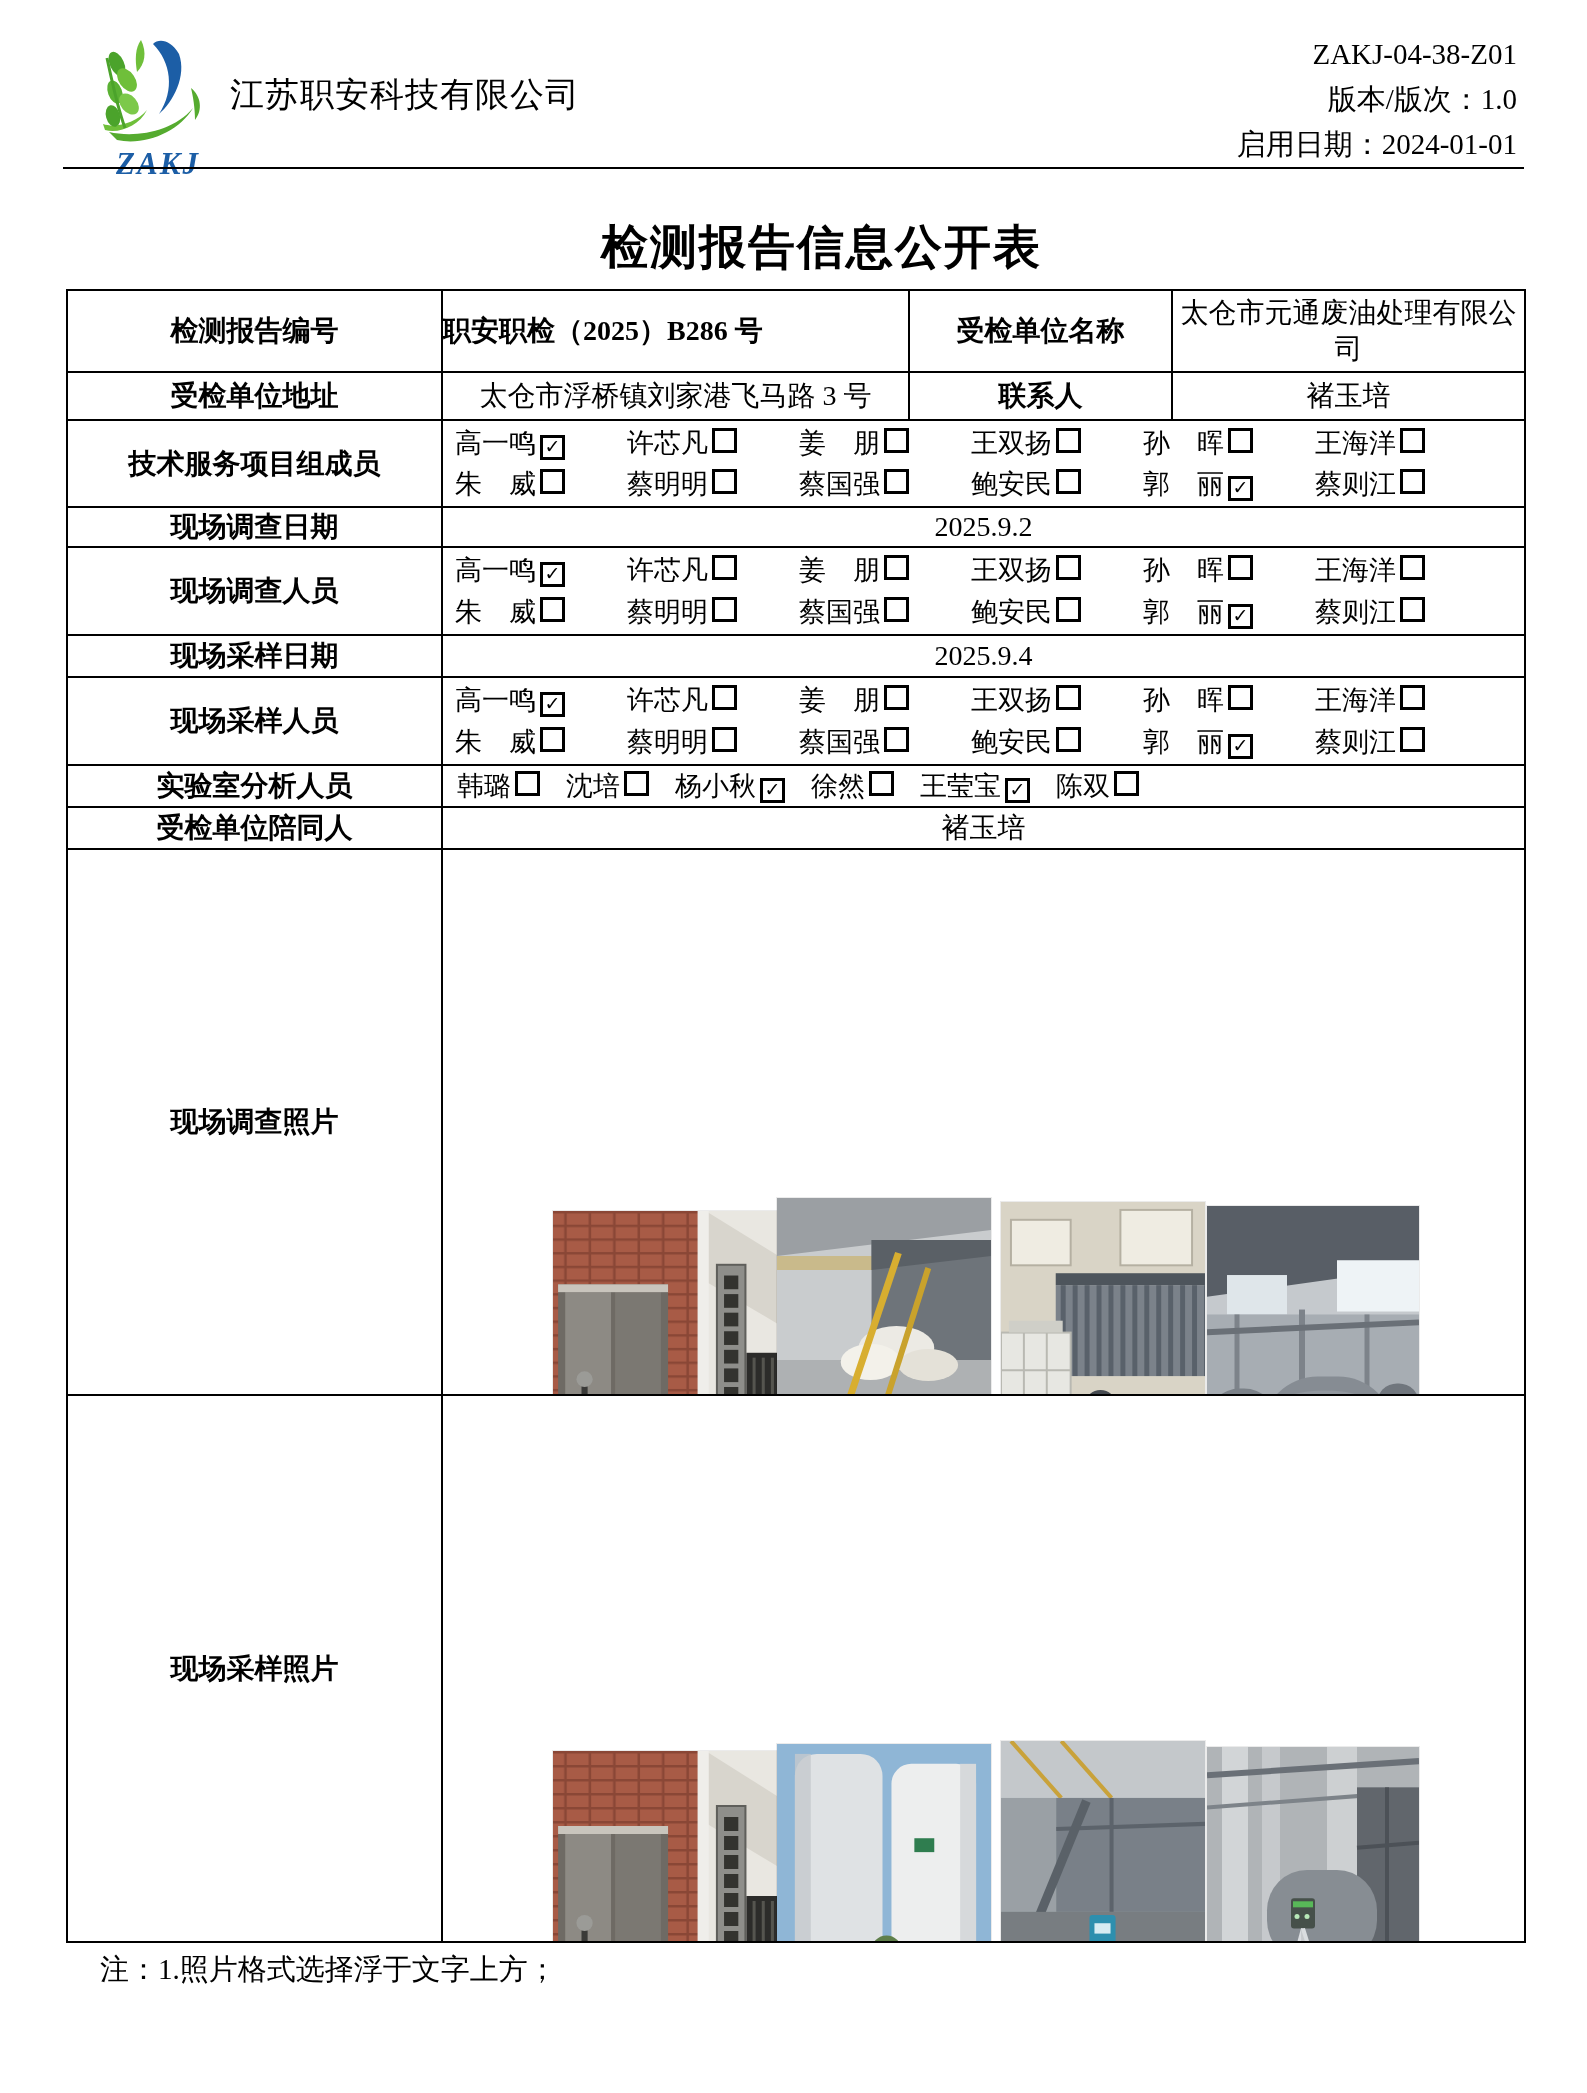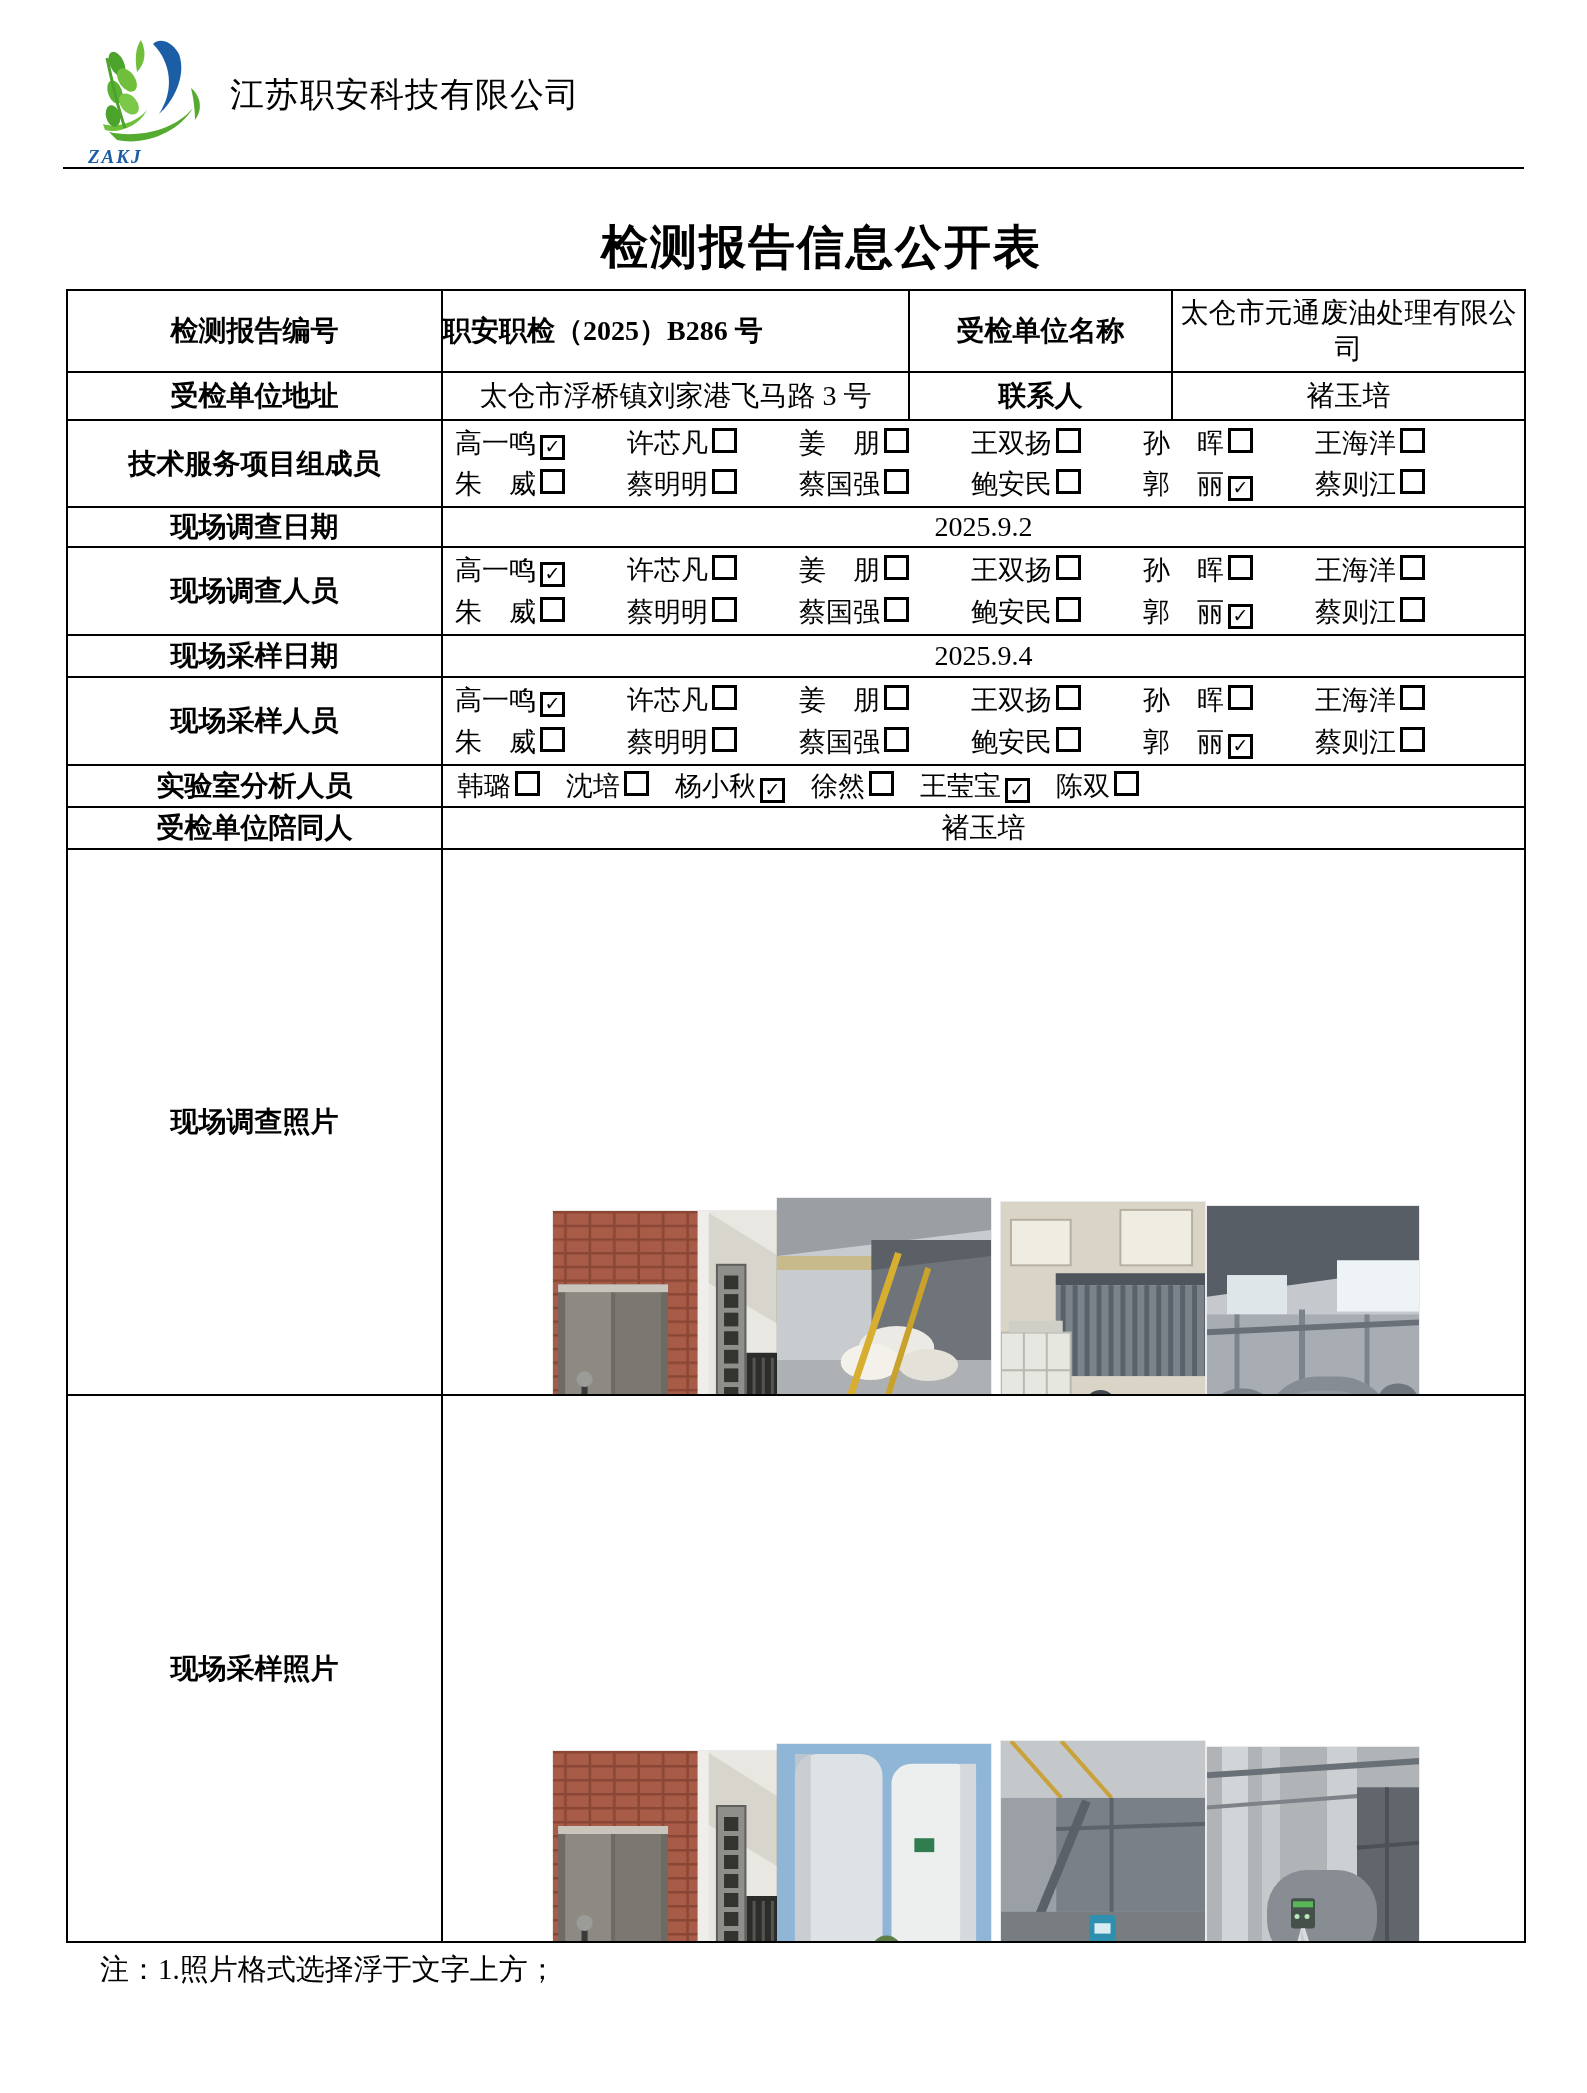--- a/index.html
+++ b/index.html
@@ -4,22 +4,22 @@
 <style>
   html,body{margin:0;padding:0;background:#ffffff;}
   .page{
     position:relative;width:1587px;height:2093px;background:#fff;
     font-family:"Liberation Serif","DejaVu Serif",serif;color:#000;
     overflow:hidden;
   }
   
   .hdr-rule{position:absolute;left:63px;top:167px;width:1461px;height:2px;background:#000;}
   .logo{position:absolute;left:95px;top:36px;width:125px;height:112px;}
-  .logo-zakj{position:absolute;left:88px;top:146px;width:140px;text-align:left;
-    font-style:italic;font-weight:bold;font-size:19px;color:#1c5ea6;letter-spacing:2px;}
+  .logo-zakj{position:absolute;left:88px;top:146px;width:140px;text-align:center;
+    font-style:italic;font-weight:bold;font-size:31px;color:#1c5ea6;letter-spacing:2px;}
   .company-name{position:absolute;left:230px;top:72px;font-size:34px;letter-spacing:1px;}
   .doc-codes{position:absolute;right:70px;top:32px;text-align:right;font-size:29px;line-height:45px;}
   
   .title{position:absolute;left:0;top:216px;width:1587px;text-align:center;
     font-size:47px;font-weight:bold;letter-spacing:2px;padding-left:28px;}
   
   table.form{
     position:absolute;left:66px;top:289px;width:1458px;
     border-collapse:collapse;table-layout:fixed;font-size:28px;
   }
@@ -61,20 +61,25 @@
         <ellipse cx="20" cy="56" rx="7" ry="12" transform="rotate(-20 20 56)" fill="#5ab133"></ellipse>
         <ellipse cx="34" cy="68" rx="8" ry="12" transform="rotate(-40 34 68)" fill="#7cc94a"></ellipse>
         <ellipse cx="18" cy="80" rx="7" ry="11" transform="rotate(-15 18 80)" fill="#4ba32b"></ellipse>
         <path d="M12,22 C18,50 22,70 30,92" stroke="#4ba32b" stroke-width="3" fill="none"></path>
         <path d="M96,52 C106,60 108,74 100,84 C100,72 98,60 96,52 Z" fill="#55ab2f"></path>
       </g>
     </svg>
   </div>
   <div class="logo-zakj">ZAKJ</div>
   <div class="company-name">江苏职安科技有限公司</div>
+  <div class="doc-codes">
+    <div>ZAKJ-04-38-Z01</div>
+    <div>版本/版次：1.0</div>
+    <div>启用日期：2024-01-01</div>
+  </div>
   <div class="hdr-rule"></div>
 
   <div class="title">检测报告信息公开表</div>
 
   <table class="form">
     <colgroup>
         <col style="width:375px">
         <col style="width:467px">
         <col style="width:263px">
         <col style="width:353px">

